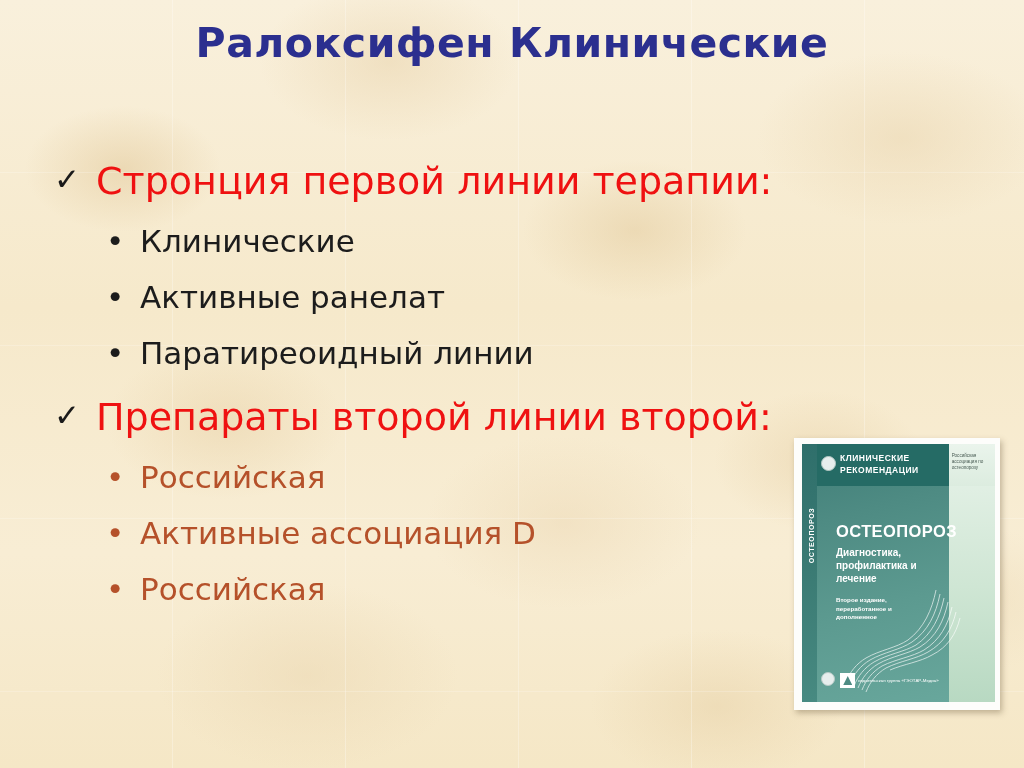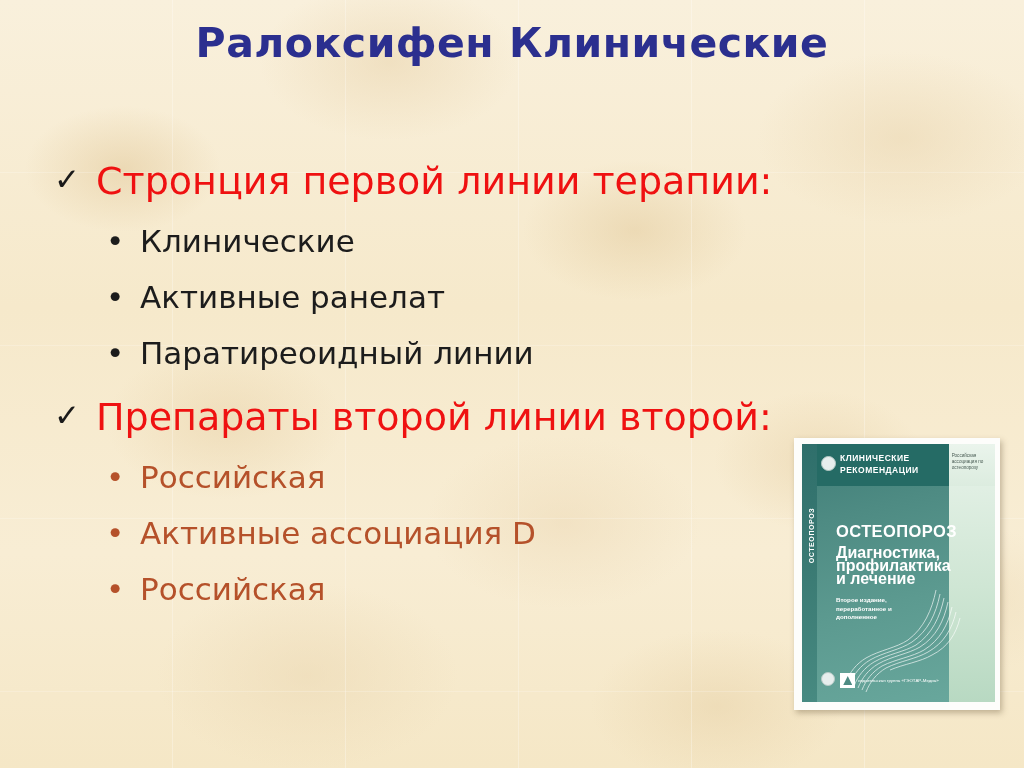--- a/index.html
+++ b/index.html
@@ -213,21 +213,21 @@
     font-size: 16.5px;
     font-weight: bold;
     letter-spacing: 0.4px;
     font-family: "Liberation Sans", sans-serif;
   }
   .cover-sub {
     position: absolute;
     left: 34px;
     top: 102px;
     color: #ffffff;
-    font-size: 16px;
+    font-size: 10px;
     font-weight: bold;
     line-height: 13px;
     width: 92px;
     font-family: "Liberation Sans", sans-serif;
   }
   .cover-edition {
     position: absolute;
     left: 34px;
     top: 152px;
     color: #ffffff;

